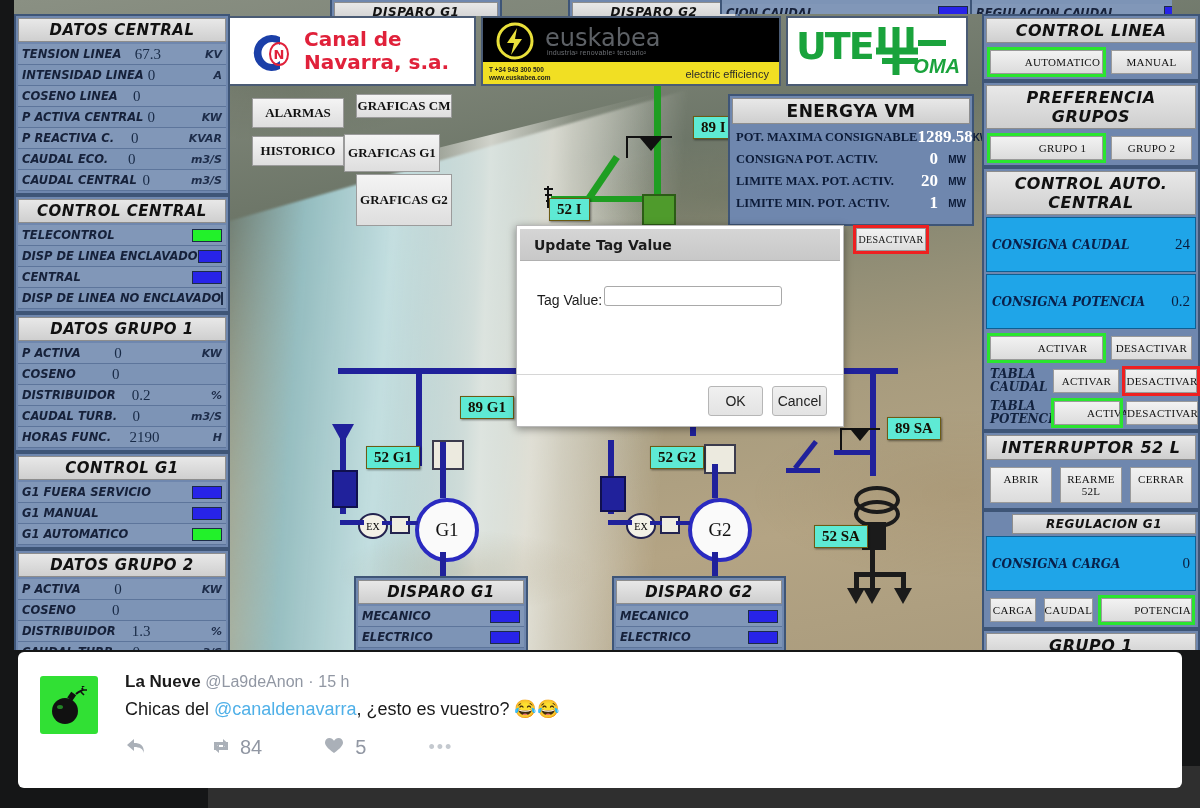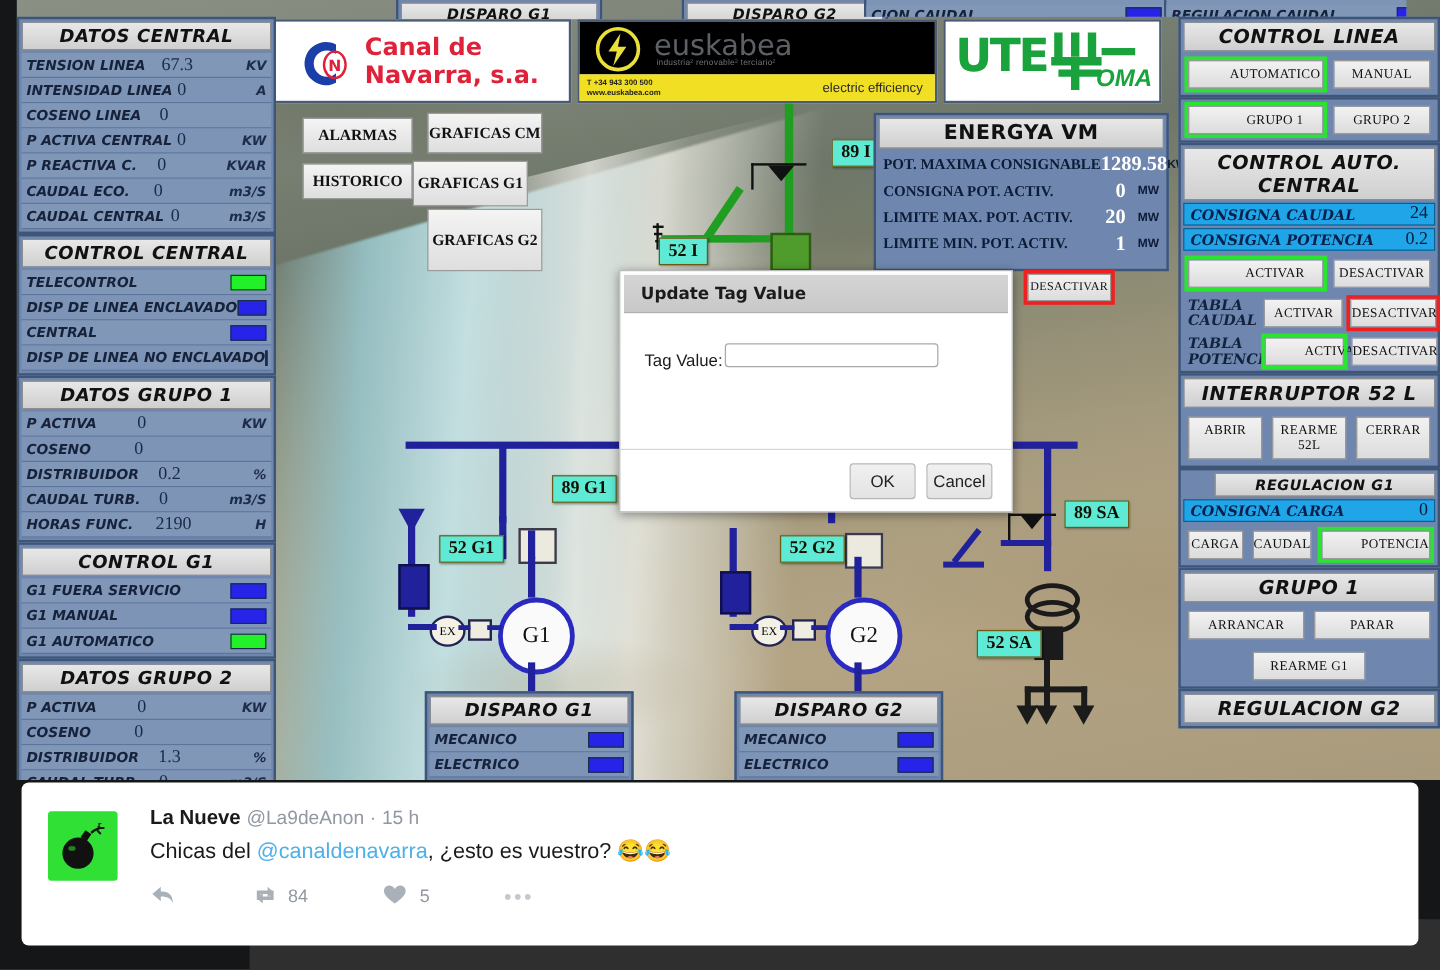--- a/index.html
+++ b/index.html
@@ -24,21 +24,21 @@
     background:#31e034;border-radius:3px;overflow:hidden;
   }
   .bomb{position:absolute;left:8px;top:10px;}
   .tw-head{position:absolute;left:125px;top:672px;font-size:17px;line-height:20px;white-space:nowrap;}
   .tw-name{font-weight:bold;color:#1a1a1a;font-size:17px;}
   .tw-handle{color:#9197a3;font-size:16px;}
   .tw-body{position:absolute;left:125px;top:698px;font-size:18px;color:#1a1a1a;white-space:nowrap;}
   .tw-link{color:#4fb0e8;}
   .tw-actions{position:absolute;left:125px;top:734px;height:26px;display:flex;align-items:center;}
   .act{display:flex;align-items:center;color:#aab0b8;font-size:15px;margin-right:62px;}
-  .act .cnt{margin-left:9px;color:#9197a3;font-size:15px;}
+  .act .cnt{margin-left:9px;color:#9197a3;font-size:20px;}
   .ico{width:22px;height:20px;display:inline-block;position:relative;}
 
   
   .scada{
     position:absolute;left:14px;top:0px;width:1186px;height:650px;
     overflow:hidden;background:#6d7a6a;
   }
   
   .photo{position:absolute;inset:0;
     background:
@@ -95,21 +95,21 @@
   #right-col{position:absolute;right:0px;top:0px;width:218px;}
   .btnbar{display:flex;gap:8px;padding:5px 6px;justify-content:space-between;}
   .sbtn{
     background:linear-gradient(#f2f2f2,#dcdcdc);border:1px solid #9a9a9a;
     font-size:11px;color:#111;padding:5px 0;text-align:center;flex:1;
     font-family:"Liberation Serif",serif;letter-spacing:.3px;box-sizing:border-box;
   }
   .sel-green{outline:3px solid #2ae52f;outline-offset:0px;padding-left:32px;}
   .sel-red{outline:3px solid #ef2020;outline-offset:0px;}
   .cons-row{display:flex;justify-content:space-between;align-items:center;
-    background:#1fa5e8;border:1px solid #0d5f93;margin:2px;padding:0 5px;box-sizing:border-box;}
+    background:#1fa5e8;border:1px solid #0d5f93;margin:2px;padding:18px 5px;box-sizing:border-box;}
   .cons-lbl{font-size:12px;font-weight:bold;font-style:italic;color:#09204a;
             font-family:"DejaVu Serif",serif;}
   .cons-val{font-size:15px;color:#0a1d3d;font-family:"Liberation Serif",serif;}
   .tblrow{display:flex;align-items:center;gap:6px;padding:3px 6px;}
   .tbl-lbl{font-size:12px;font-weight:bold;font-style:italic;color:#12223f;width:58px;line-height:13px;
            font-family:"DejaVu Serif",serif;}
 
   
   .logobar{position:absolute;left:214px;top:16px;width:740px;height:70px;display:flex;gap:5px;}
   .logo{background:#fff;border:2px solid #4a5b74;box-sizing:border-box;position:relative;}
@@ -357,21 +357,21 @@
           <path d="M8 40 L44 40" stroke="#1aa33c" stroke-width="6" fill="none"></path>
           <path d="M44 22 L72 22" stroke="#1aa33c" stroke-width="6" fill="none"></path>
         </svg>
         <div class="oma">OMA</div>
       </div>
     </div>
 
     <div class="nav">
       <div class="nbtn" style="left:0px;top:0px;width:92px;height:30px;">ALARMAS</div>
       <div class="nbtn" style="left:0px;top:38px;width:92px;height:30px;">HISTORICO</div>
-      <div class="nbtn" style="left:104px;top:-4px;width:96px;height:34px;">GRAFICAS CM</div>
+      <div class="nbtn" style="left:104px;top:-4px;width:96px;height:24px;">GRAFICAS CM</div>
       <div class="nbtn" style="left:92px;top:36px;width:96px;height:38px;">GRAFICAS G1</div>
       <div class="nbtn" style="left:104px;top:76px;width:96px;height:52px;text-align:right;">GRAFICAS G2</div>
     </div>
 
     <div class="panel" id="energya">
       <div class="p-title" style="font-size:17px;font-style:normal;">ENERGYA VM</div>
       <div class="rows">
         <div class="en-row">
           <span class="en-lbl">POT. MAXIMA CONSIGNABLE</span>
           <span class="en-val">1289.58</span>
@@ -543,20 +543,21 @@
 
       <div class="panel" style="position:relative;top:14px;width:218px;">
         <div class="p-title" style="font-size:16px;">CONTROL LINEA</div>
         <div class="btnbar">
           <div class="sbtn sel-green">AUTOMATICO</div>
           <div class="sbtn">MANUAL</div>
         </div>
       </div>
 
       <div class="panel" style="position:relative;top:14px;width:218px;">
+        <div class="p-title" style="font-size:16px;">PREFERENCIA GRUPOS</div>
         <div class="btnbar">
           <div class="sbtn sel-green">GRUPO 1</div>
           <div class="sbtn">GRUPO 2</div>
         </div>
       </div>
 
       <div class="panel" style="position:relative;top:14px;width:218px;">
         <div class="p-title" style="font-size:16px;">CONTROL AUTO. CENTRAL</div>
         <div class="cons-row">
           <span class="cons-lbl">CONSIGNA CAUDAL</span>

